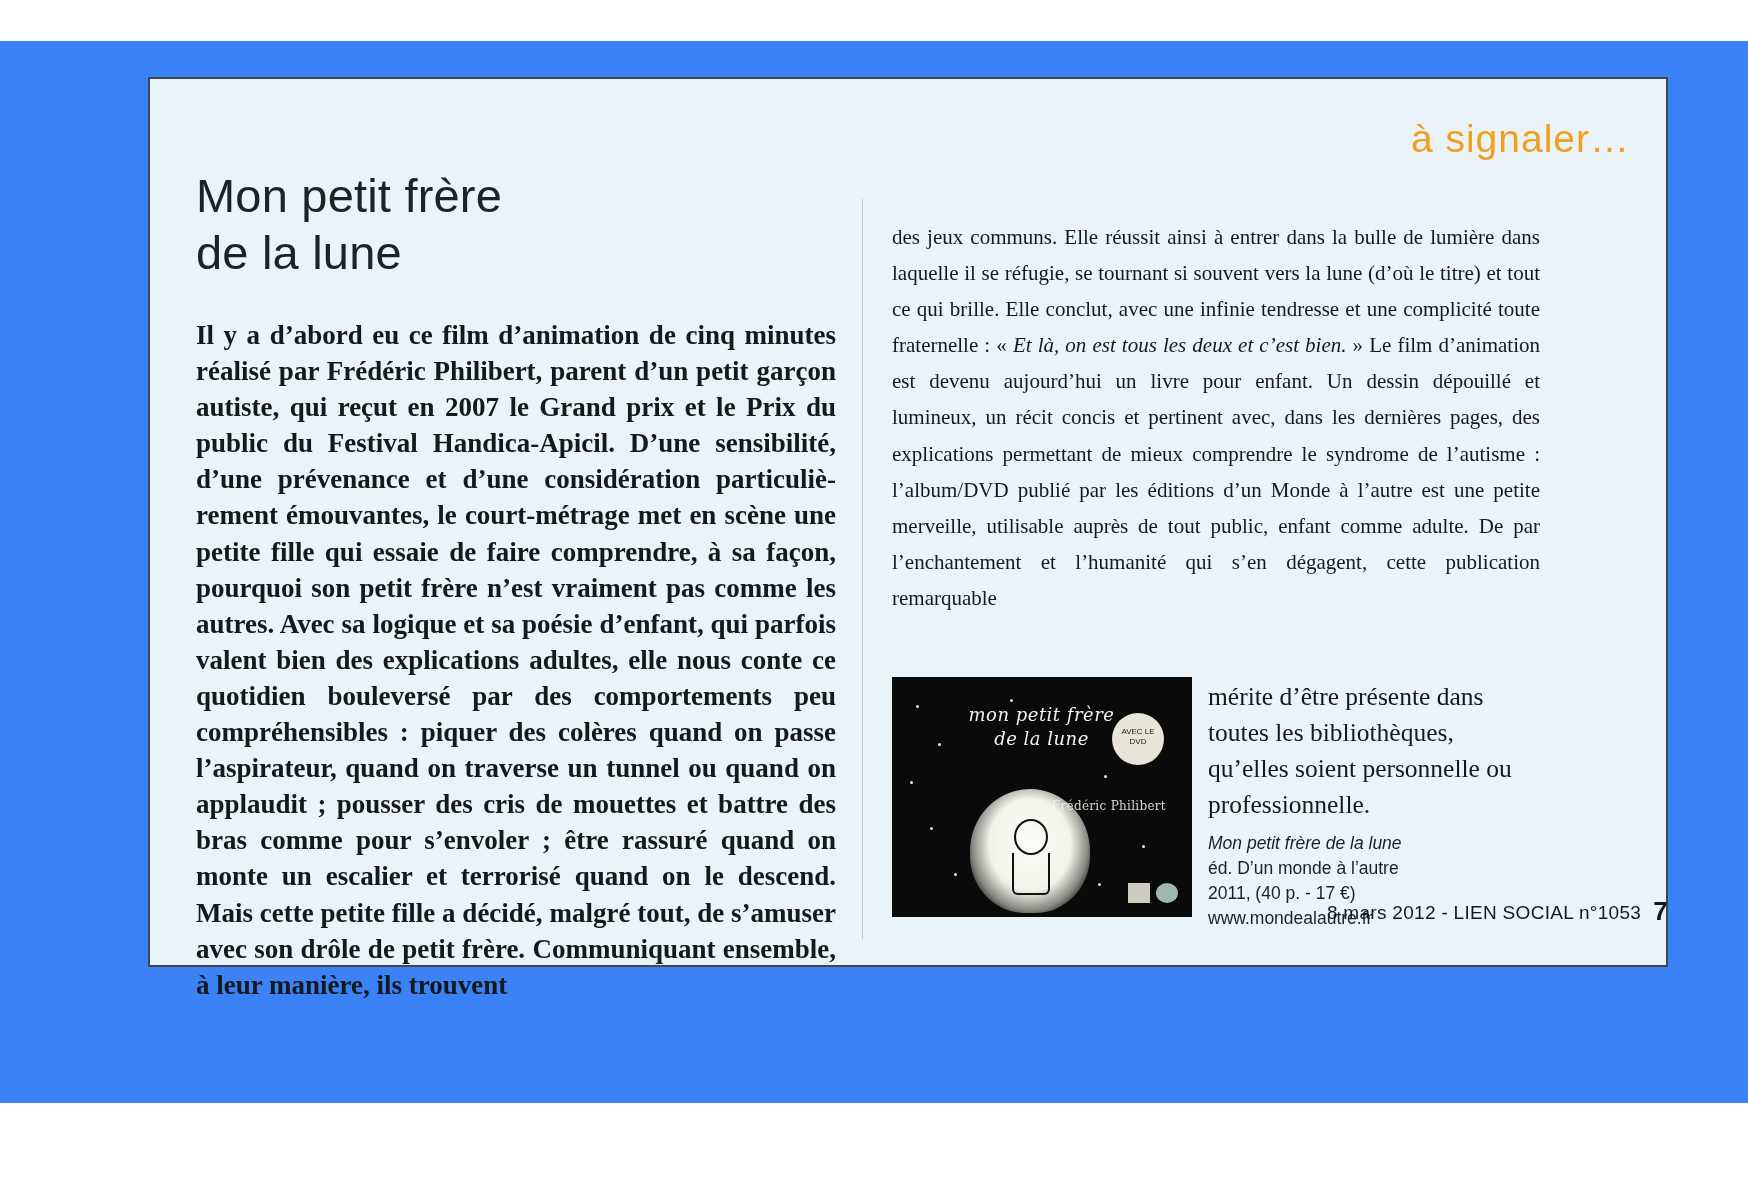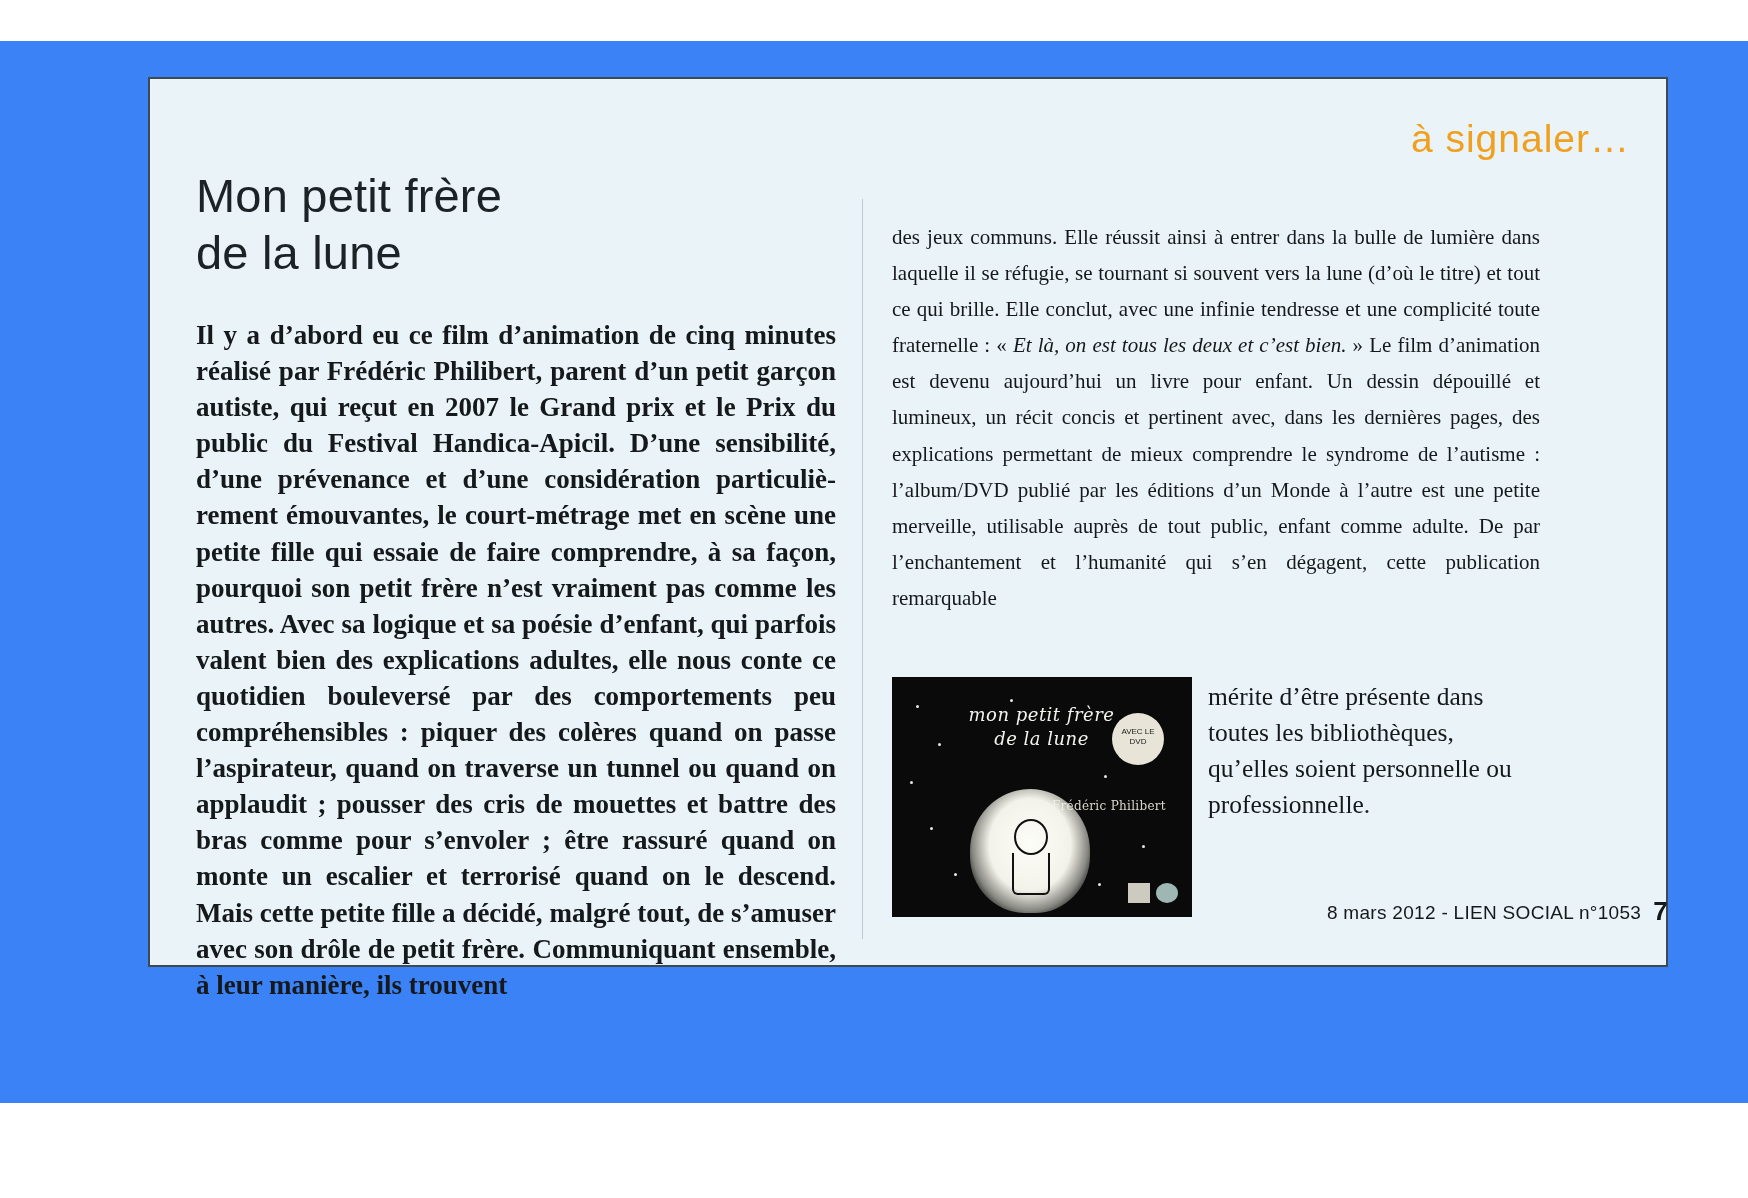--- a/index.html
+++ b/index.html
@@ -307,19 +307,25 @@
       <div class="figure-body"></div>
 
       <div class="logos">
         <span></span>
         <span class="round"></span>
       </div>
     </div>
 
     <div class="wrap-text">mérite d’être présente dans toutes les bibliothèques, qu’elles soient personnelle ou professionnelle.</div>
 
+    <div class="biblio">
+      <div class="it">Mon petit frère de la lune</div>
+      <div>éd. D’un monde à l’autre</div>
+      <div>2011, (40 p. - 17 €)</div>
+      <div>www.mondealautre.fr</div>
+    </div>
 
   </div>
 
   <div class="footer">
     <span>8 mars 2012 - LIEN SOCIAL n°1053</span><span class="pageno">7</span>
   </div>
 </div>
 
 </body></html>

